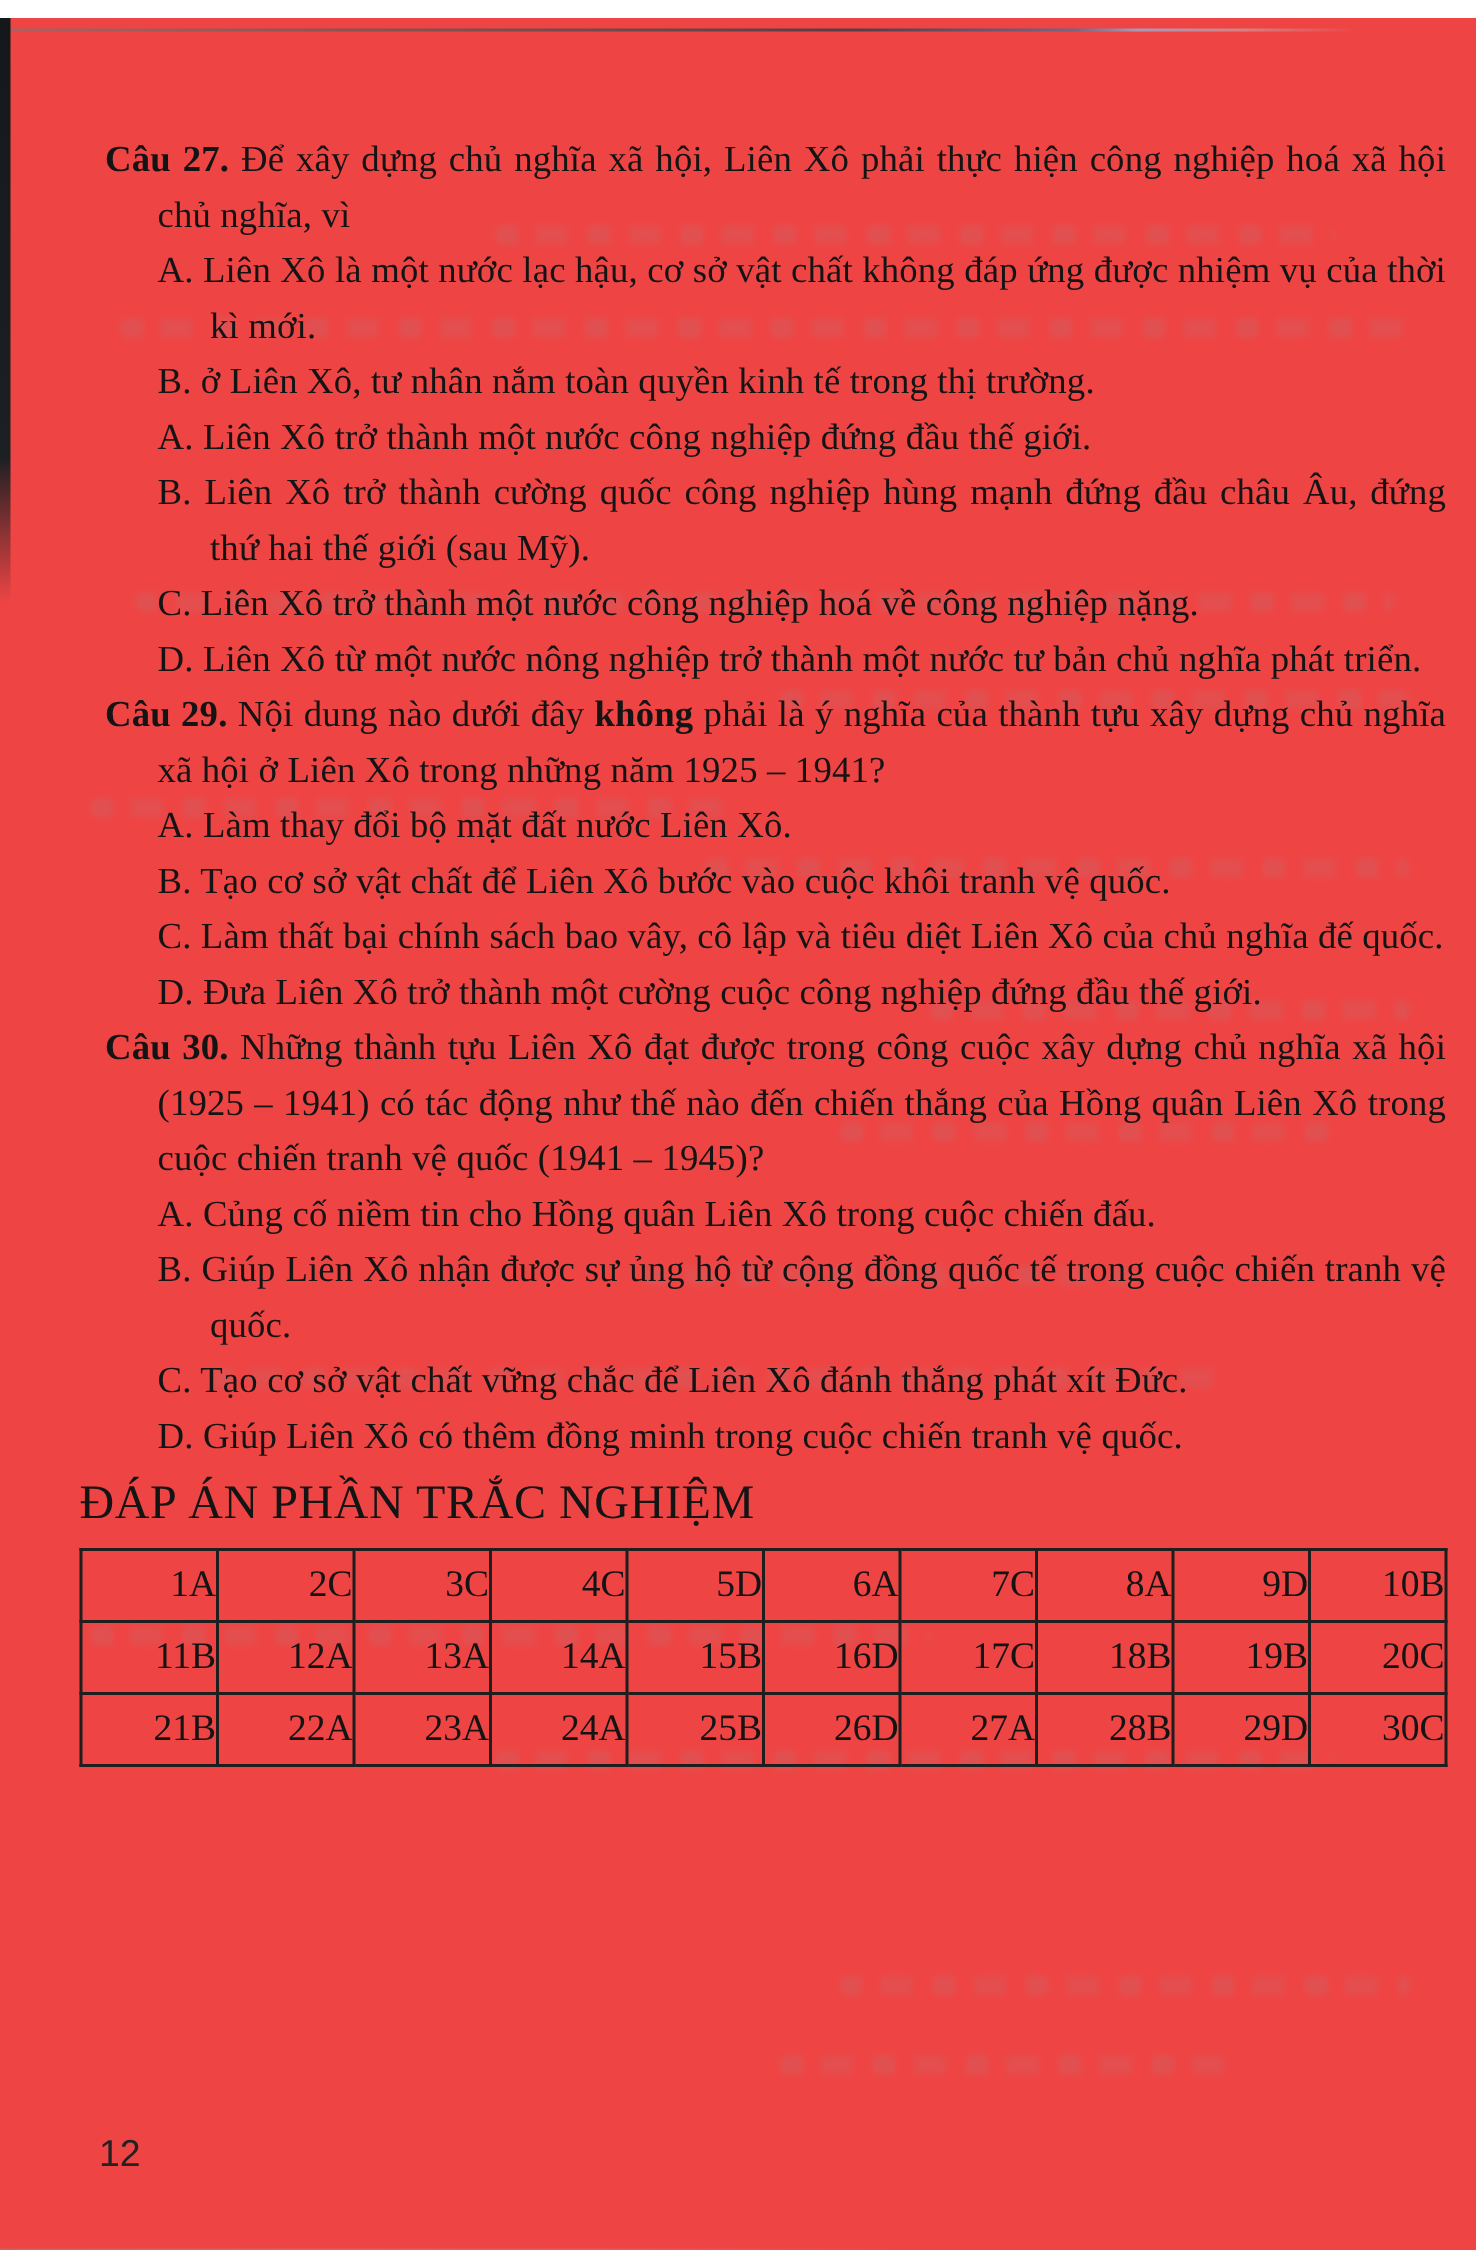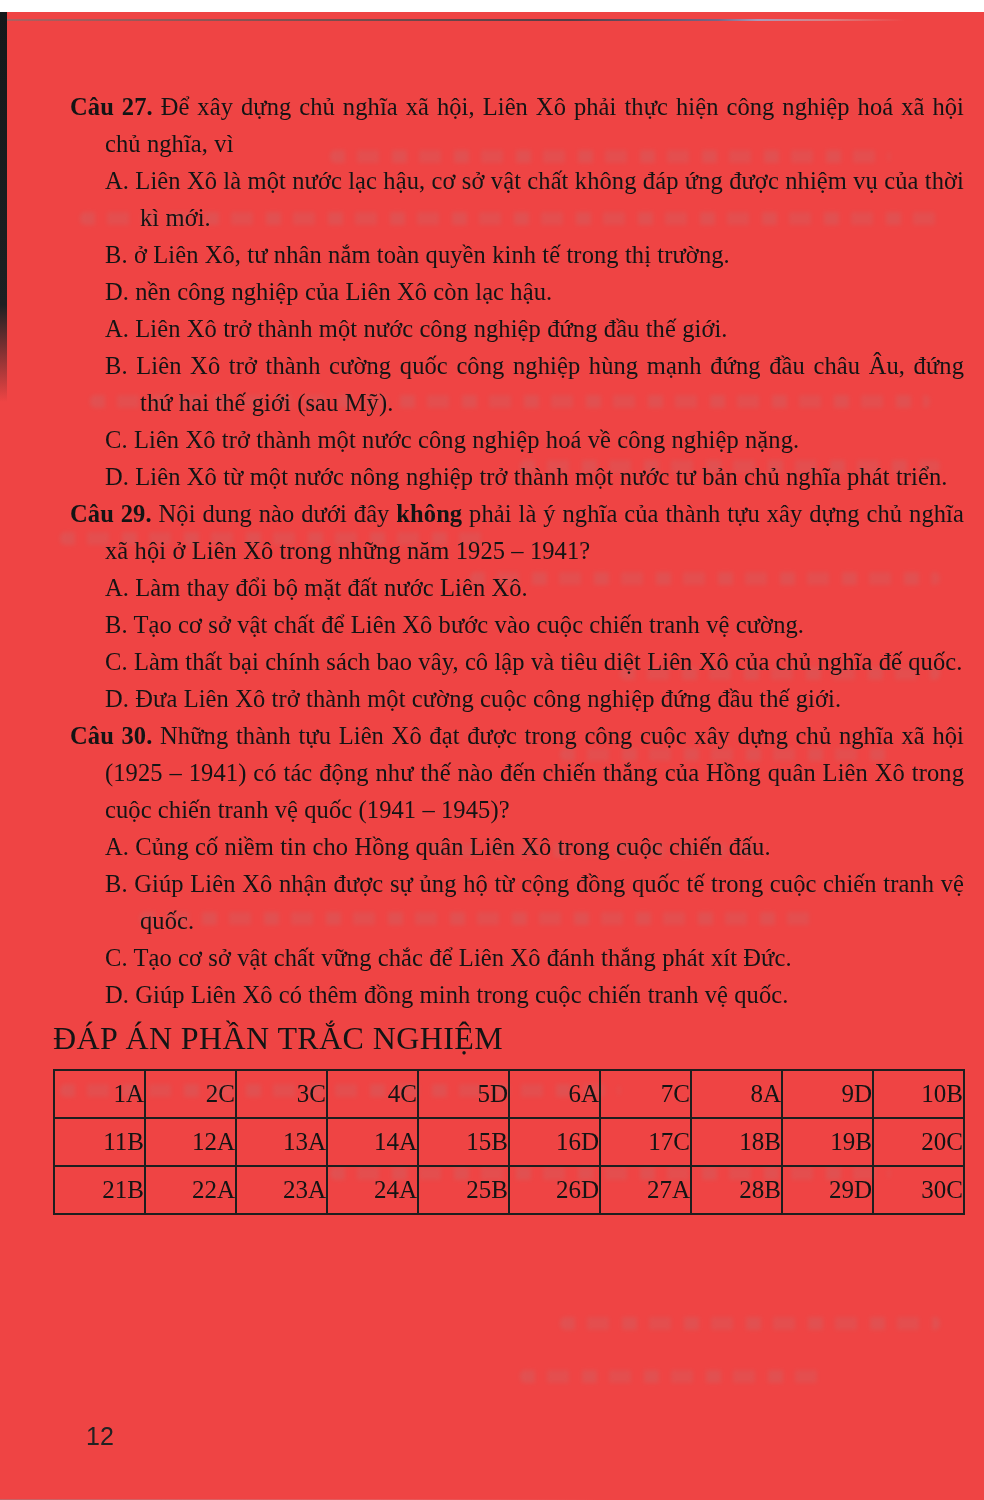--- a/index.html
+++ b/index.html
@@ -74,21 +74,21 @@
     border: 2px solid #1e1e1e;
     height: 46px;
     text-align: right;
     vertical-align: middle;
     font-size: 25px;
     padding: 0;
   }
 
   .page-number {
     position: absolute;
-    left: 86px;
+    left: 66px;
     top: 1410px;
     font-family: "Liberation Sans", sans-serif;
     font-size: 25px;
     color: #222;
   }
 </style>
 </head>
 <body>
 
 <div class="page">
@@ -122,24 +122,20 @@
         <span>Để xây dựng chủ nghĩa xã hội, Liên Xô phải thực hiện công nghiệp hoá xã hội chủ nghĩa, vì</span><span class="b"></span><span></span>
       </p>
       <p class="option">
         <span>A.</span>
         <span>Liên Xô là một nước lạc hậu, cơ sở vật chất không đáp ứng được nhiệm vụ của thời kì mới.</span>
       </p>
       <p class="option">
         <span>B.</span>
         <span>ở Liên Xô, tư nhân nắm toàn quyền kinh tế trong thị trường.</span>
       </p>
-      <p class="option">
-        <span>D.</span>
-        <span>nền công nghiệp của Liên Xô còn lạc hậu.</span>
-      </p>
     </div>
 
     <div class="question">
       <p class="option">
         <span>A.</span>
         <span>Liên Xô trở thành một nước công nghiệp đứng đầu thế giới.</span>
       </p>
       <p class="option">
         <span>B.</span>
         <span>Liên Xô trở thành cường quốc công nghiệp hùng mạnh đứng đầu châu Âu, đứng thứ hai thế giới (sau Mỹ).</span>
@@ -158,21 +154,21 @@
       <p class="stem">
         <span class="qlabel">Câu 29.</span>
         <span>Nội dung nào dưới đây </span><span class="b">không</span><span> phải là ý nghĩa của thành tựu xây dựng chủ nghĩa xã hội ở Liên Xô trong những năm 1925 – 1941?</span>
       </p>
       <p class="option">
         <span>A.</span>
         <span>Làm thay đổi bộ mặt đất nước Liên Xô.</span>
       </p>
       <p class="option">
         <span>B.</span>
-        <span>Tạo cơ sở vật chất để Liên Xô bước vào cuộc chiến tranh vệ cường.</span>
+        <span>Tạo cơ sở vật chất để Liên Xô bước vào cuộc khôi tranh vệ quốc.</span>
       </p>
       <p class="option">
         <span>C.</span>
         <span>Làm thất bại chính sách bao vây, cô lập và tiêu diệt Liên Xô của chủ nghĩa đế quốc.</span>
       </p>
       <p class="option">
         <span>D.</span>
         <span>Đưa Liên Xô trở thành một cường cuộc công nghiệp đứng đầu thế giới.</span>
       </p>
     </div>

